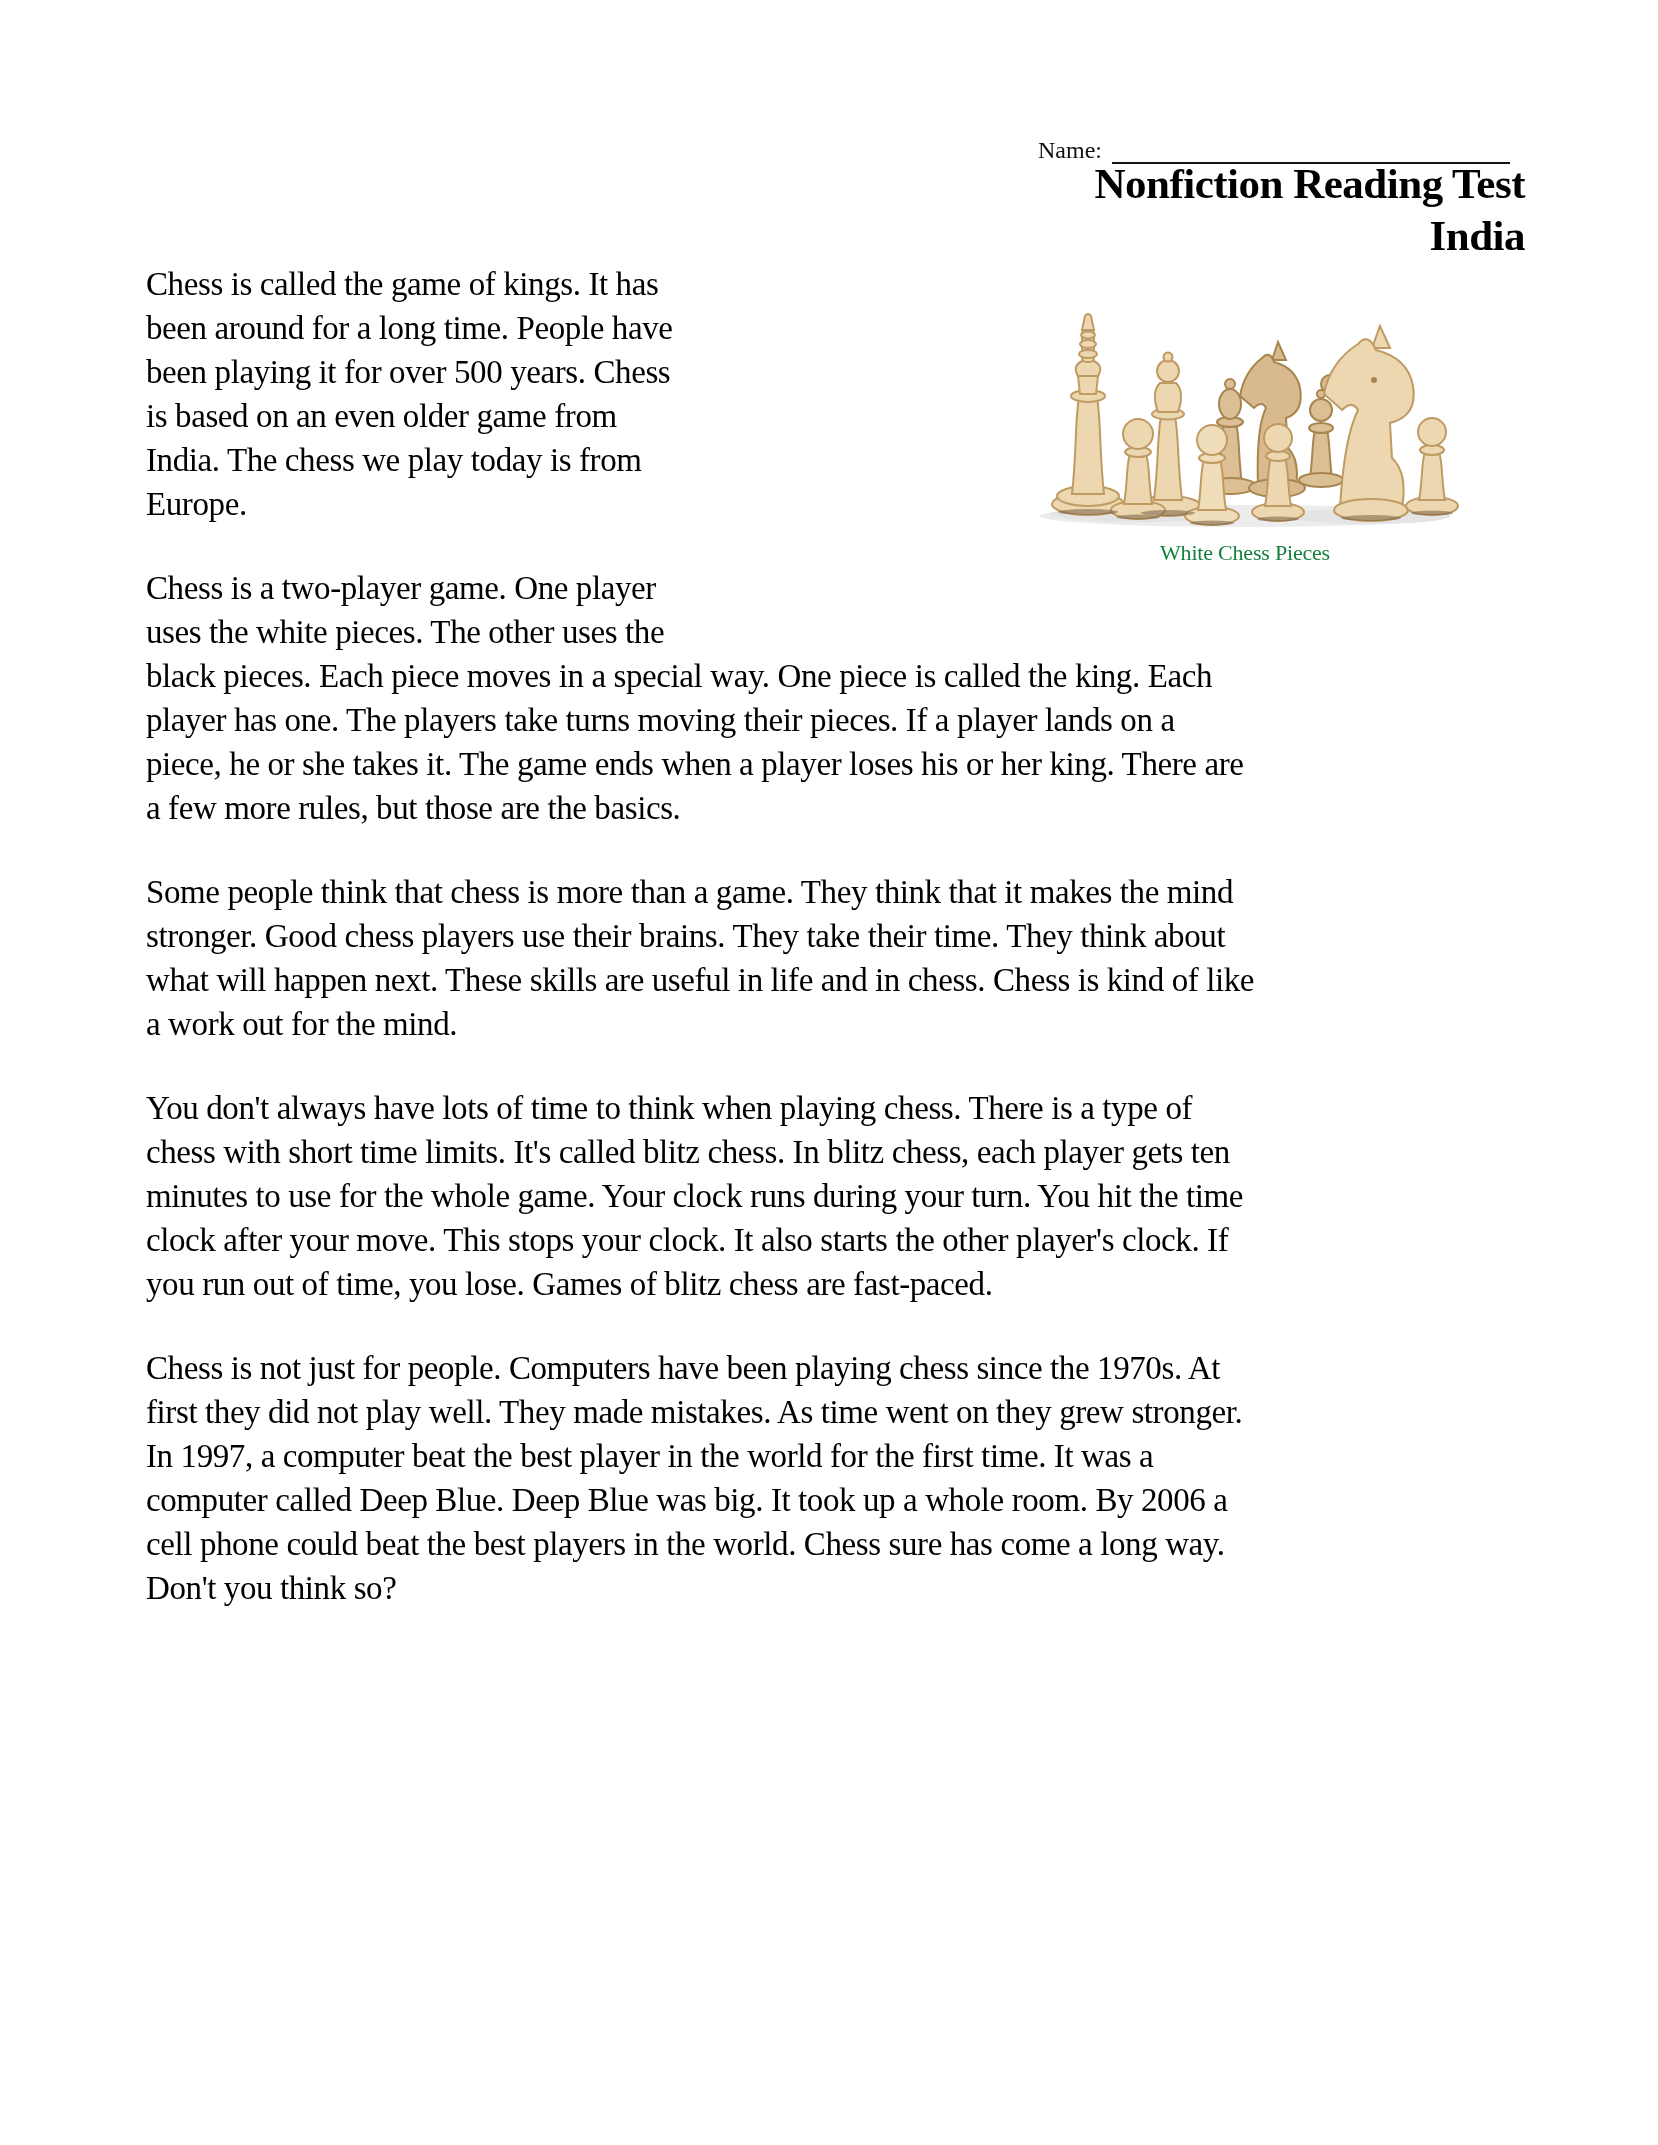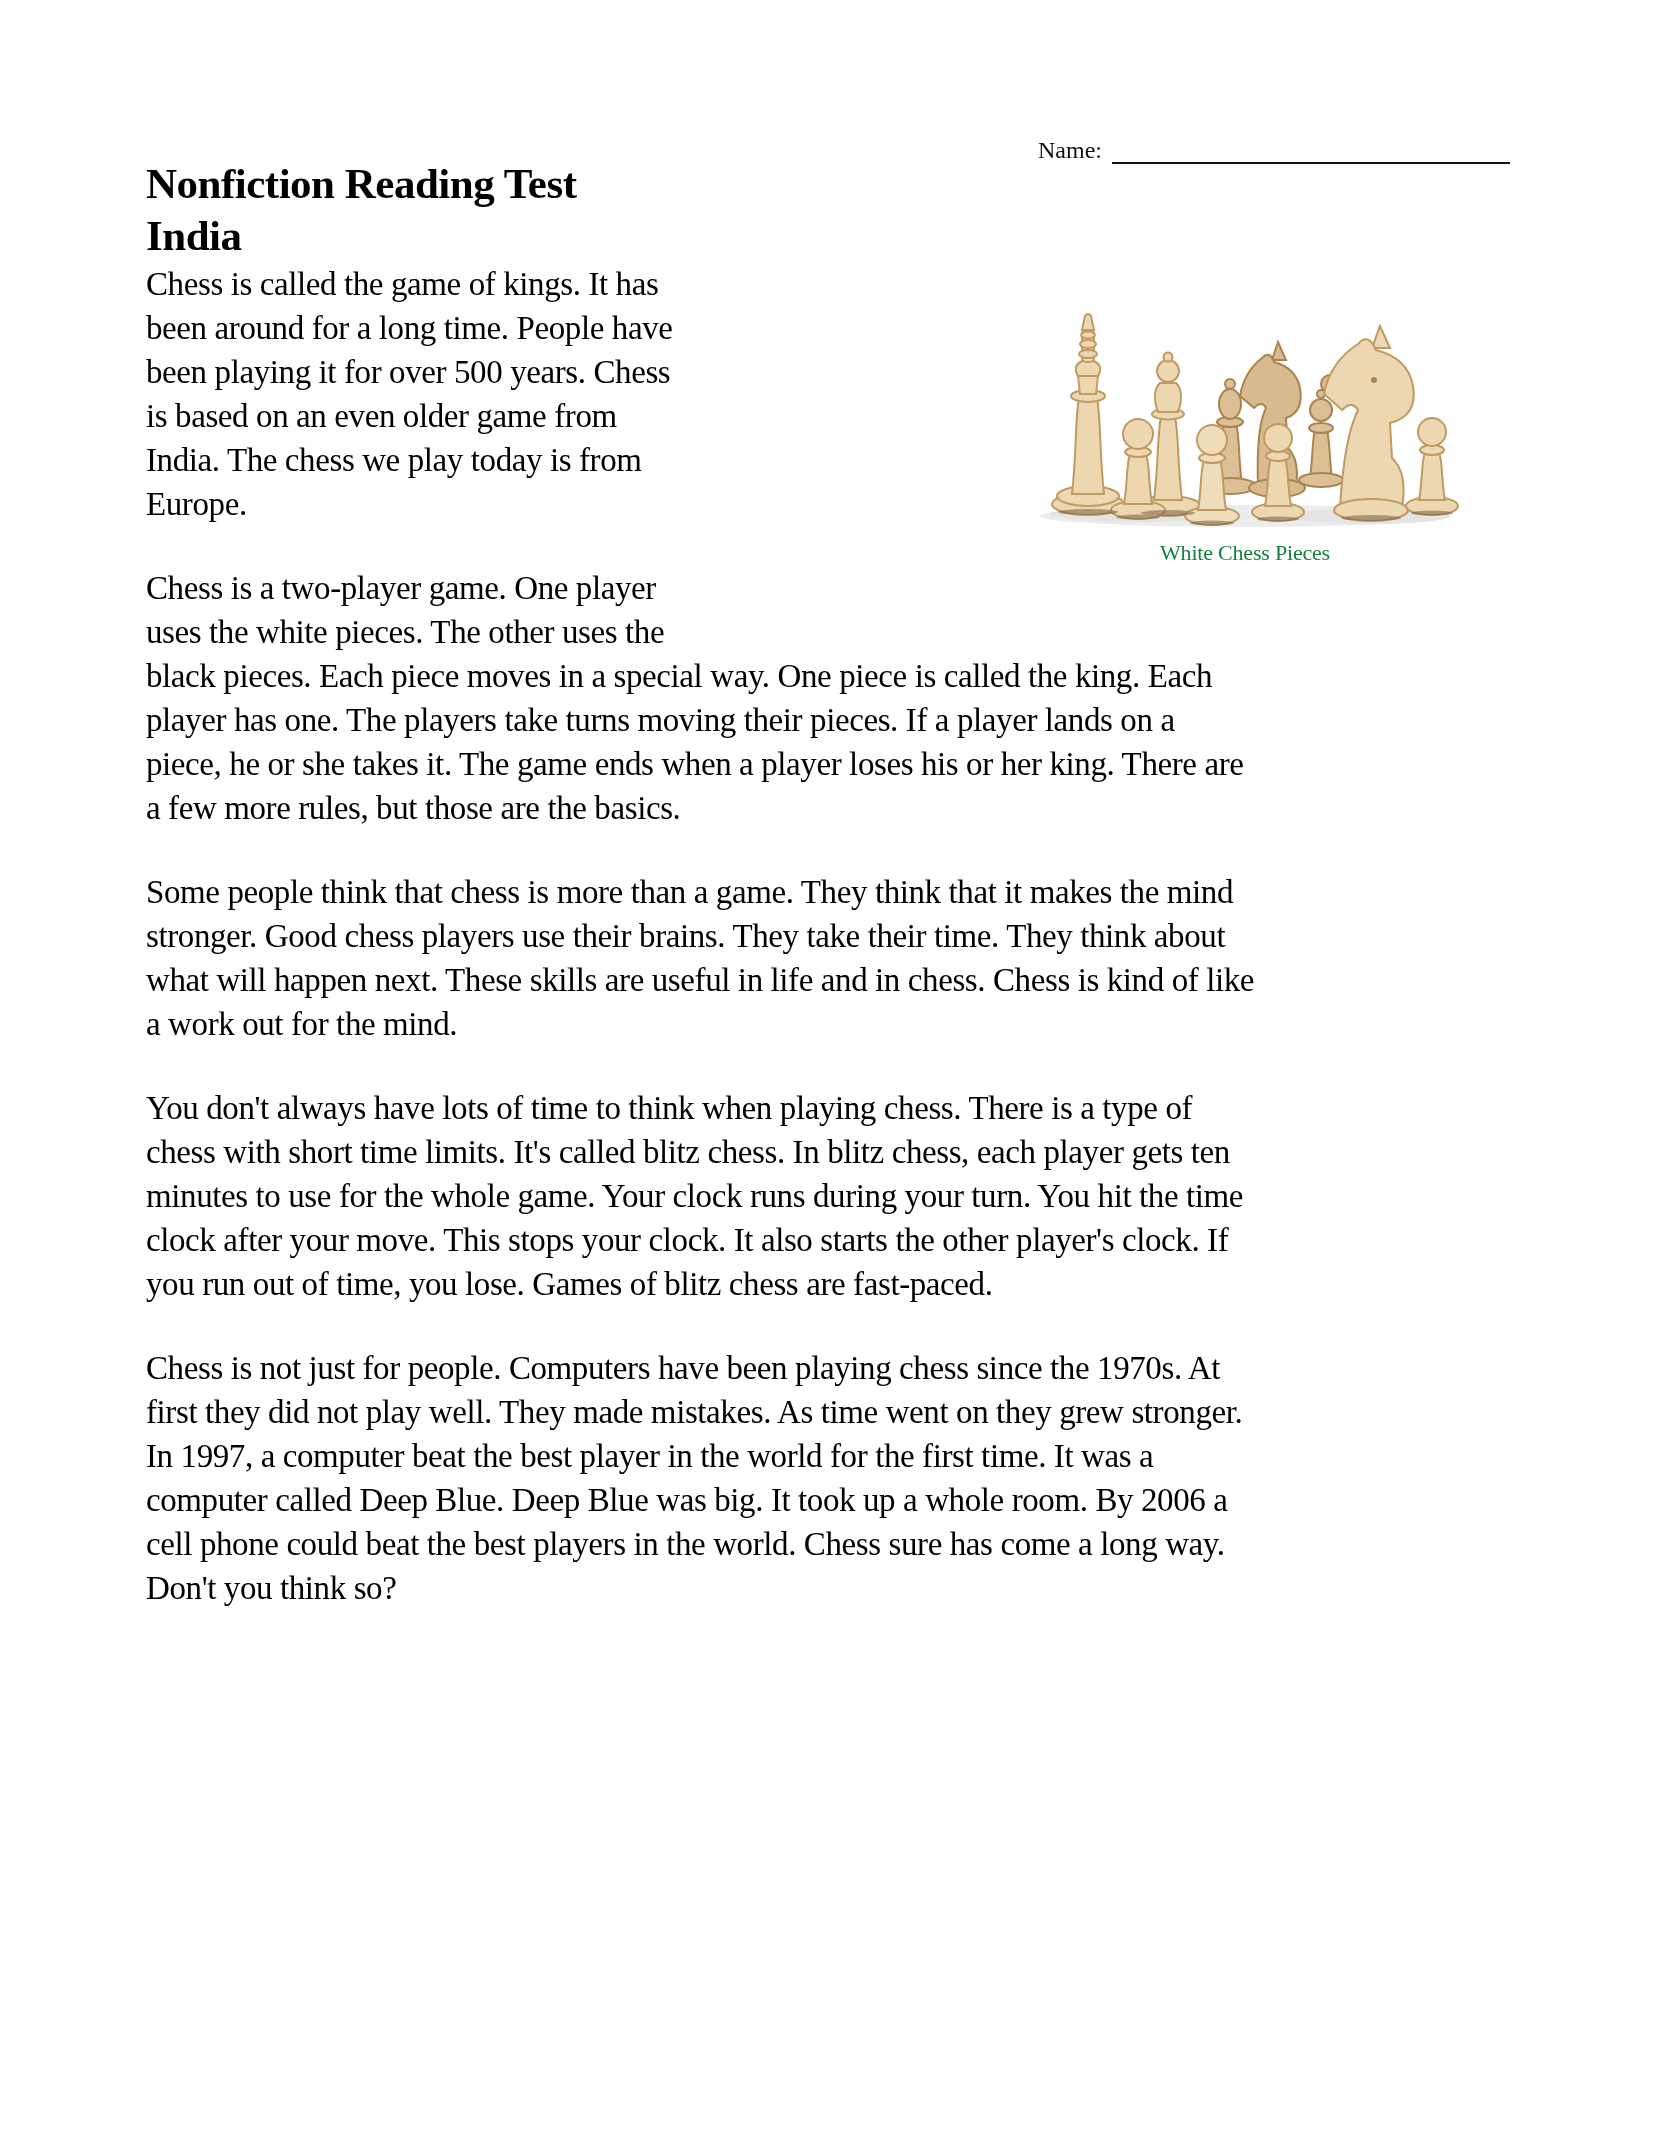--- a/index.html
+++ b/index.html
@@ -20,21 +20,21 @@
   }
   .name-label { color:#111; }
   .name-line {
     display:inline-block;
     width:398px; height:38px;
     border-bottom:2px solid #111;
     vertical-align:bottom;
     margin-left:10px;
   }
   .content { padding:158px 133px 60px 146px; }
-  .title-block { font-weight:bold; font-size:43px; line-height:52px; letter-spacing:-0.5px; }
+  .title-block { font-weight:bold; font-size:43px; line-height:52px; letter-spacing:-0.5px;text-align:right; }
   .directions { margin:56px 0 42px 0; }
   p.body-par {
     font-size:33px;
     line-height:44px;
     letter-spacing:-0.4px;
     margin:0 0 40px 0;
     white-space:pre-line;
   }
   .directions-label { font-weight:bold; }
   figure.photo-fig {

